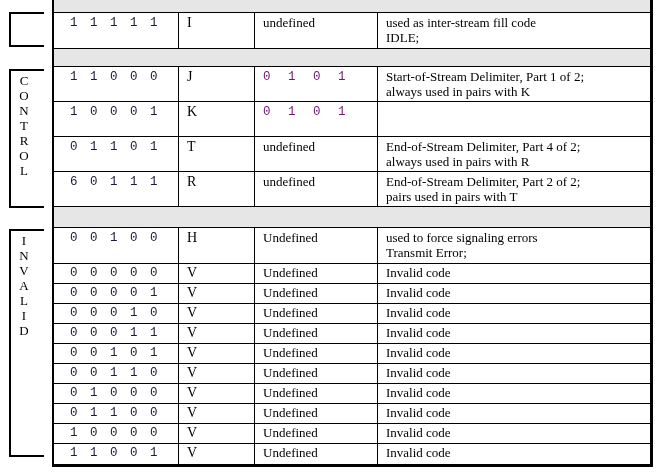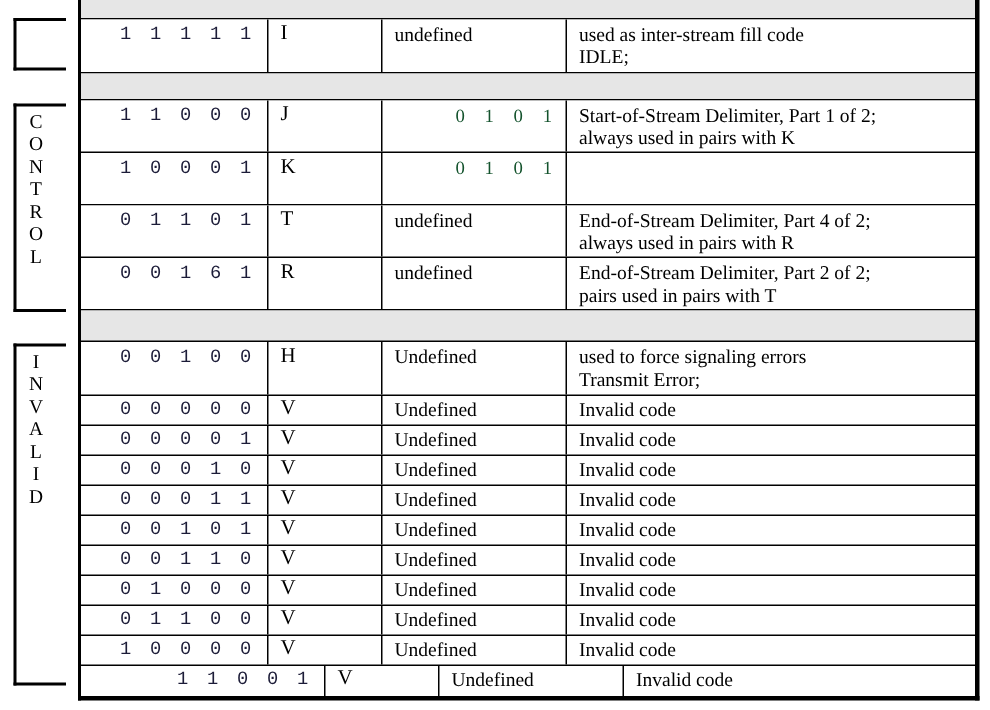--- a/index.html
+++ b/index.html
@@ -28,27 +28,27 @@
   .row{display:flex;box-sizing:border-box;border-bottom:1px solid #000;background:#fff;}
   .sep{background:#e6e6e6;}
   .sep-a{height:13px;}
   .sep-b{height:18px;}
   .sep-c{height:21px;}
   .row-tall{height:36px;}
   .row-mid{height:35px;}
   .row-short{height:20px;}
   .cell{box-sizing:border-box;padding:3px 4px 0 8px;overflow:hidden;}
   .row-short .cell{padding-top:2px;}
-  .c1{width:125px;border-right:1px solid #000;padding-left:26px;
+  .c1{width:125px;border-right:1px solid #000;padding-left:16px;
       font-family:"Liberation Mono", monospace;font-size:12.5px;letter-spacing:2.5px;
       color:#1c1c38;white-space:nowrap;}
   .c2{width:76px;border-right:1px solid #000;font-size:14px;line-height:14px;}
   .c3{width:123px;border-right:1px solid #000;font-size:13px;line-height:14px;}
-  .c3.digits{font-family:Liberation Serif, serif;font-size:12.5px;letter-spacing:5px;
-      color:#14532d;white-space:nowrap;text-align:right;}
+  .c3.digits{font-family:Liberation Mono, monospace;font-size:12.5px;letter-spacing:5px;
+      color:#701a75;white-space:nowrap;}
   .c4{flex:1;font-size:13px;line-height:14.5px;}
   .desc-line{white-space:nowrap;}
 </style>
 </head>
 <body>
 
 <div class="canvas">
 
   <div class="bracket bracket-blank"></div>
 
@@ -108,21 +108,21 @@
       <div class="cell c1">0 1 1 0 1</div>
       <div class="cell c2">T</div>
       <div class="cell c3">undefined</div>
       <div class="cell c4">
         <div class="desc-line">End-of-Stream Delimiter, Part 4 of 2;</div>
         <div class="desc-line">always used in pairs with R</div>
       </div>
     </div>
 
     <div class="row row-mid">
-      <div class="cell c1">0 0 1 6 1</div>
+      <div class="cell c1">6 0 1 1 1</div>
       <div class="cell c2">R</div>
       <div class="cell c3">undefined</div>
       <div class="cell c4">
         <div class="desc-line">End-of-Stream Delimiter, Part 2 of 2;</div>
         <div class="desc-line">pairs used in pairs with T</div>
       </div>
     </div>
 
     <div class="row sep sep-c"></div>
 
@@ -210,21 +210,21 @@
 
     <div class="row row-short">
       <div class="cell c1">1 0 0 0 0</div>
       <div class="cell c2">V</div>
       <div class="cell c3">Undefined</div>
       <div class="cell c4">
         <div class="desc-line">Invalid code</div>
       </div>
     </div>
 
-    <div class="row row-short" style="border-bottom:none;margin-left:38px;">
+    <div class="row row-short" style="border-bottom:none;">
       <div class="cell c1">1 1 0 0 1</div>
       <div class="cell c2">V</div>
       <div class="cell c3">Undefined</div>
       <div class="cell c4">
         <div class="desc-line">Invalid code</div>
       </div>
     </div>
 
   </div>
 </div>

